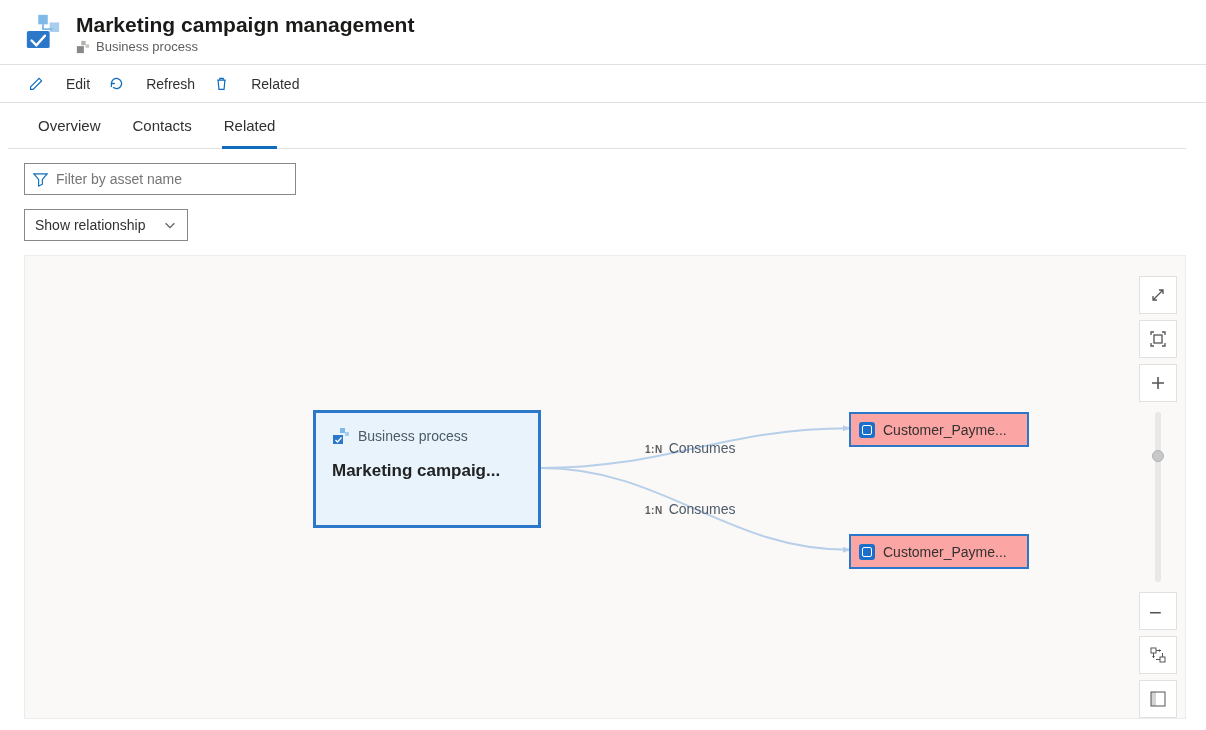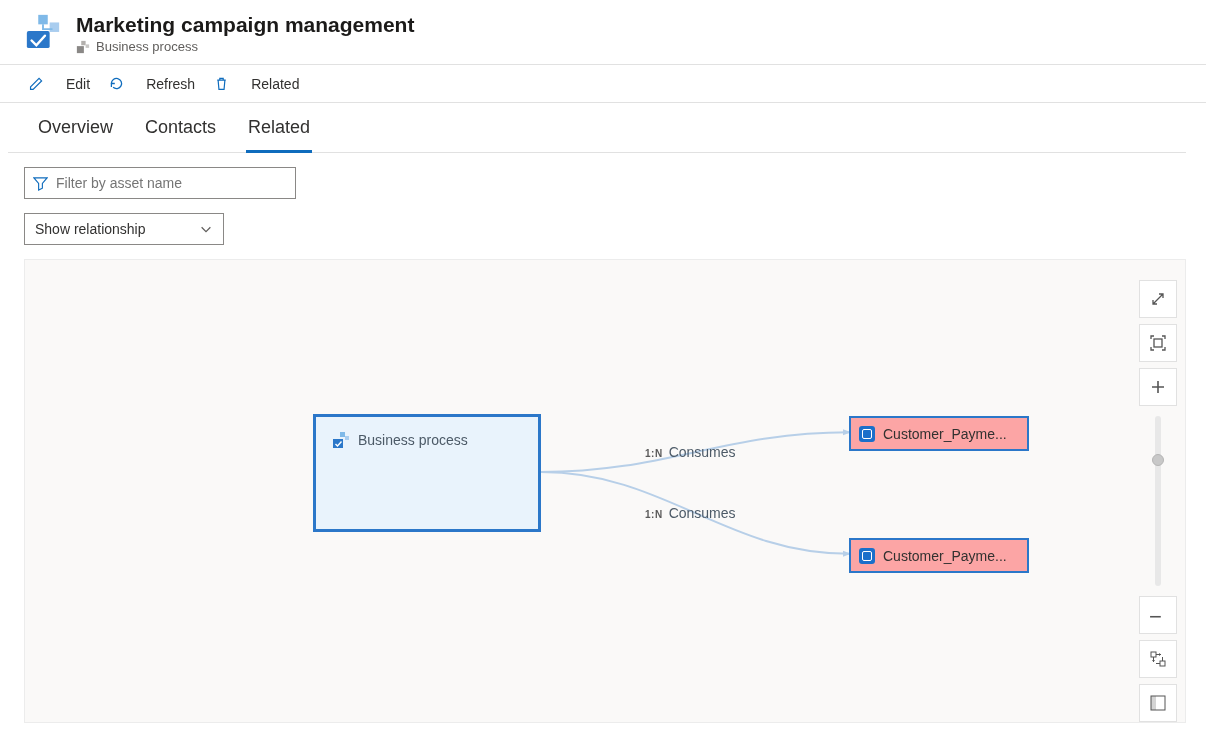--- a/index.html
+++ b/index.html
@@ -56,21 +56,21 @@
   
   .tabs {
     display: flex; gap: 28px;
     padding: 0 28px;
     border-bottom: 1px solid #e1e1e1;
     margin-left: 8px;
     margin-right: 20px;
   }
   .tab {
     padding: 14px 2px 12px 2px;
-    font-size: 18px;
+    font-size: 15px;
     color: #323130;
     cursor: pointer;
     border-bottom: 3px solid transparent;
     margin-bottom: -1px;
   }
   .tab.active {
     font-weight: 400;
     border-bottom-color: #0f6cbd;
   }
 
@@ -86,21 +86,21 @@
     display: flex; align-items: center;
     padding: 0 8px;
     gap: 8px;
   }
   .filter-input input {
     border: none; outline: none; flex: 1;
     font-size: 14px; color: #605e5c;
     background: transparent;
   }
   .select-box {
-    width: 200px; height: 32px;
+    width: 164px; height: 32px;
     border: 1px solid #8a8886;
     display: flex; align-items: center; justify-content: space-between;
     padding: 0 10px;
     font-size: 14px; color: #323130;
     cursor: pointer;
   }
   .chev { width: 14px; height: 14px; }
 
   
   .canvas-wrap {
@@ -282,20 +282,21 @@
         <span class="mini-bp-icon">
           <svg viewBox="0 0 18 18">
               <rect x="1" y="8" width="10" height="9" fill="#2b77c9"></rect>
               <path d="M3.5 13 l2 2 l4 -4.5" stroke="#fff" stroke-width="1.4" fill="none"></path>
               <rect x="8" y="1" width="5" height="5" fill="#7fb9e8"></rect>
               <rect x="13" y="5" width="4" height="4" fill="#a9cdef"></rect>
             </svg>
         </span>
         <span>Business process</span>
       </div>
+      <div class="title">Marketing campaig...</div>
     </div>
 
     <div class="edge-label" style="left:620px; top:184px;">
       <span class="card">1:N</span>
       <span>Consumes</span>
     </div>
     <div class="edge-label" style="left:620px; top:245px;">
       <span class="card">1:N</span>
       <span>Consumes</span>
     </div>

